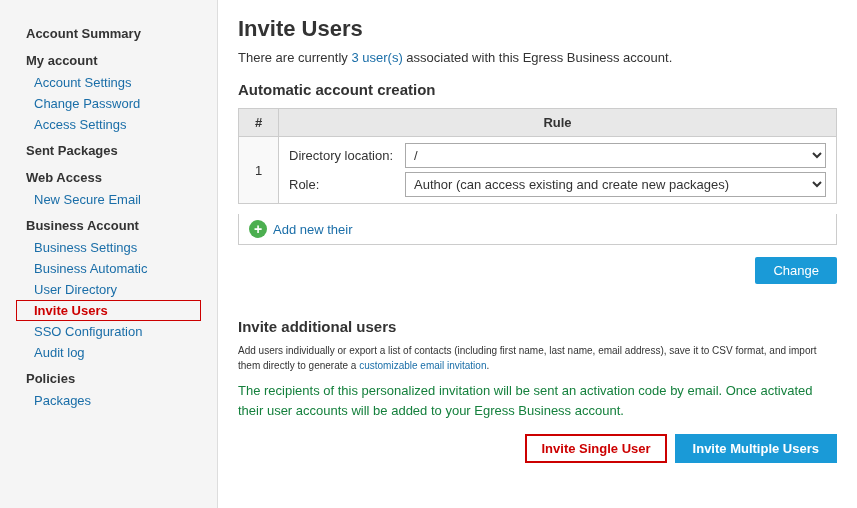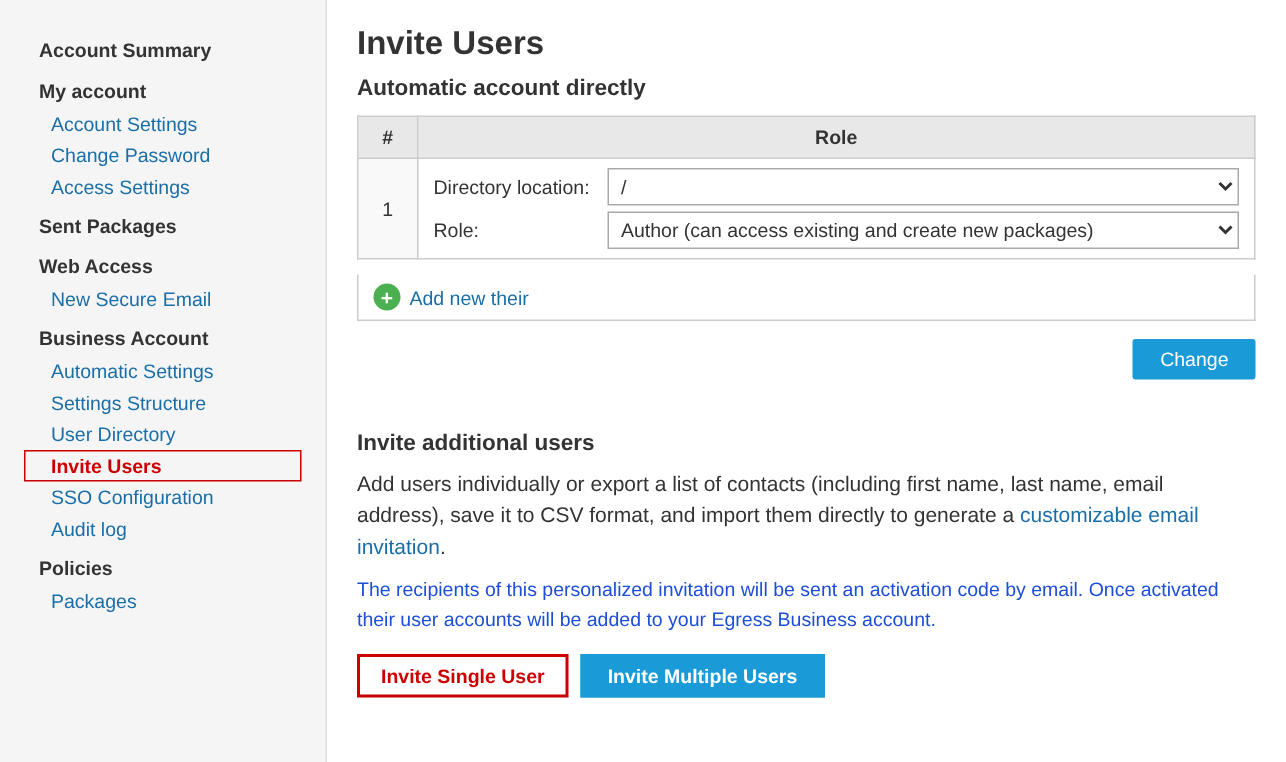--- a/index.html
+++ b/index.html
@@ -154,37 +154,38 @@
       border-radius: 2px;
     }
 
     .invite-section-title {
       font-size: 15px;
       font-weight: bold;
       color: #333;
       margin-bottom: 8px;
     }
     .invite-desc {
-      font-size: 14px;
+      font-size: 10px;
       color: #333;
       line-height: 1.5;
       margin-bottom: 8px;
     }
     .invite-desc a {
       color: #1a6ea8;
       text-decoration: none;
     }
     .invite-desc2 {
       font-size: 13px;
-      color: #1d4ed8;
+      color: #15803d;
       line-height: 1.5;
       margin-bottom: 14px;
     }
     .invite-buttons {
       display: flex;
+      justify-content: flex-end;
       gap: 8px;
     }
     .btn-invite-single {
       background: #fff;
       color: #cc0000;
       border: 2px solid #cc0000;
       padding: 5px 14px;
       font-size: 13px;
       cursor: pointer;
       font-weight: bold;
@@ -206,40 +207,43 @@
 
 <span class="sidebar-section-header first">Account Summary</span>
     <span class="sidebar-section-header">My account</span>
     <a class="sidebar-link" href="#">Account Settings</a>
     <a class="sidebar-link" href="#">Change Password</a>
     <a class="sidebar-link" href="#">Access Settings</a>
     <span class="sidebar-section-header">Sent Packages</span>
     <span class="sidebar-section-header">Web Access</span>
     <a class="sidebar-link" href="#">New Secure Email</a>
     <span class="sidebar-section-header">Business Account</span>
-    <a class="sidebar-link" href="#">Automatic Settings</a>
-    <a class="sidebar-link" href="#">Settings Structure</a>
+    <a class="sidebar-link" href="#">Business Settings</a>
+    <a class="sidebar-link" href="#">Business Automatic</a>
     <a class="sidebar-link" href="#">User Directory</a>
     <a class="sidebar-link active" href="#">Invite Users</a>
     <a class="sidebar-link" href="#">SSO Configuration</a>
     <a class="sidebar-link" href="#">Audit log</a>
     <span class="sidebar-section-header">Policies</span>
     <a class="sidebar-link" href="#">Packages</a>
   </div>
 
 <div id="main">
   <div class="page-title">Invite Users</div>
-
-  <div class="section-title">Automatic account directly</div>
+  <div class="description-line">
+    <span>There are currently </span><a href="#">3 user(s)</a><span> associated with this Egress Business account.</span>
+  </div>
+
+  <div class="section-title">Automatic account creation</div>
 
   <table class="rules-table">
     <thead>
       <tr>
         <th class="num-col">#</th>
-        <th class="rule-col">Role</th>
+        <th class="rule-col">Rule</th>
       </tr>
     </thead>
     <tbody>
       <tr>
         <td class="num-cell">1</td>
         <td>
           <div class="rule-fields">
             <div class="rule-row">
               <span class="rule-label">Directory location:</span>
               <select class="rule-select">

